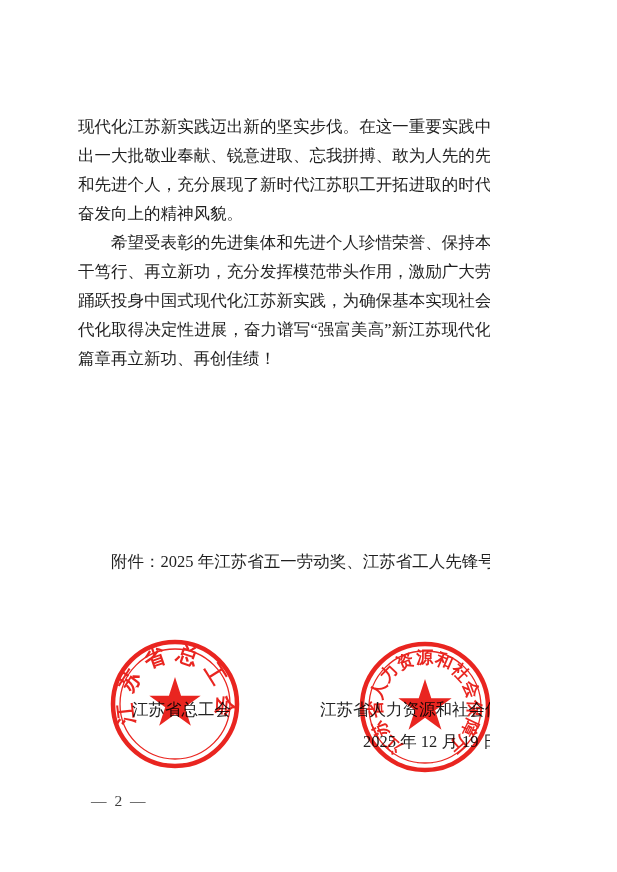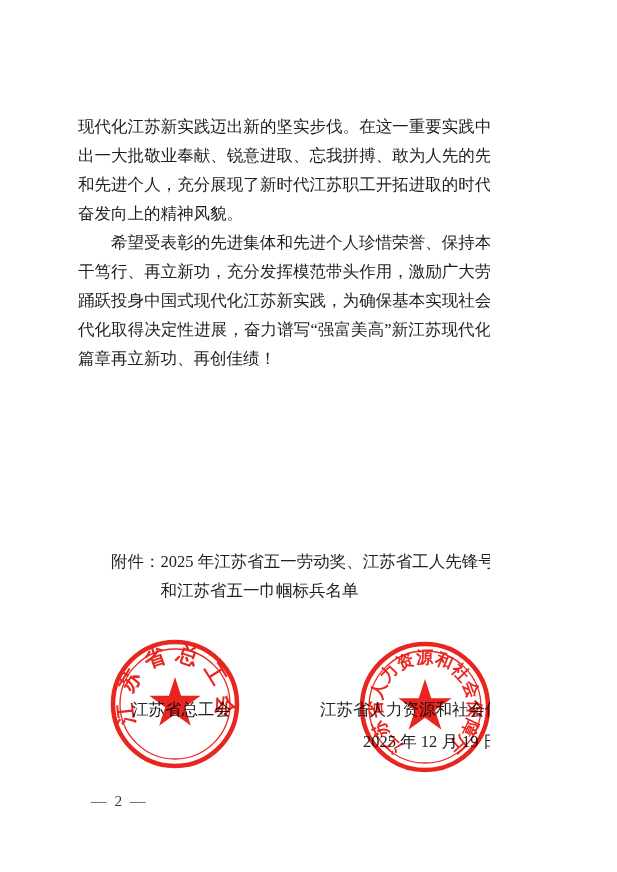--- a/index.html
+++ b/index.html
@@ -82,21 +82,20 @@
 
   <div class="content">
     <p>现代化江苏新实践迈出新的坚实步伐。在这一重要实践中，涌现出一大批敬业奉献、锐意进取、忘我拼搏、敢为人先的先进集体和先进个人，充分展现了新时代江苏职工开拓进取的时代风采和奋发向上的精神风貌。</p>
     <p class="indent">希望受表彰的先进集体和先进个人珍惜荣誉、保持本色，实干笃行、再立新功，充分发挥模范带头作用，激励广大劳动群众踊跃投身中国式现代化江苏新实践，为确保基本实现社会主义现代化取得决定性进展，奋力谱写“强富美高”新江苏现代化建设新篇章再立新功、再创佳绩！</p>
   </div>
 
   <div class="attachment">
     <span class="att-label">附件：</span>
     <span class="att-lines">
       <span>2025 年江苏省五一劳动奖、江苏省工人先锋号</span><br>
-      <span>和江苏省五一巾帼标兵名单</span>
     </span>
   </div>
 
   <div class="sig sig-left">江苏省总工会</div>
   <div class="sig sig-right">江苏省人力资源和社会保障厅</div>
   <div class="sig sig-date">2025 年 12 月 19 日</div>
 
   <svg class="seal seal-left" viewBox="0 0 140 140" aria-hidden="true">
     <defs>
       <path id="arcL" d="M 39.6 100.4 A 43 43 0 1 1 100.4 100.4" fill="none"></path>

